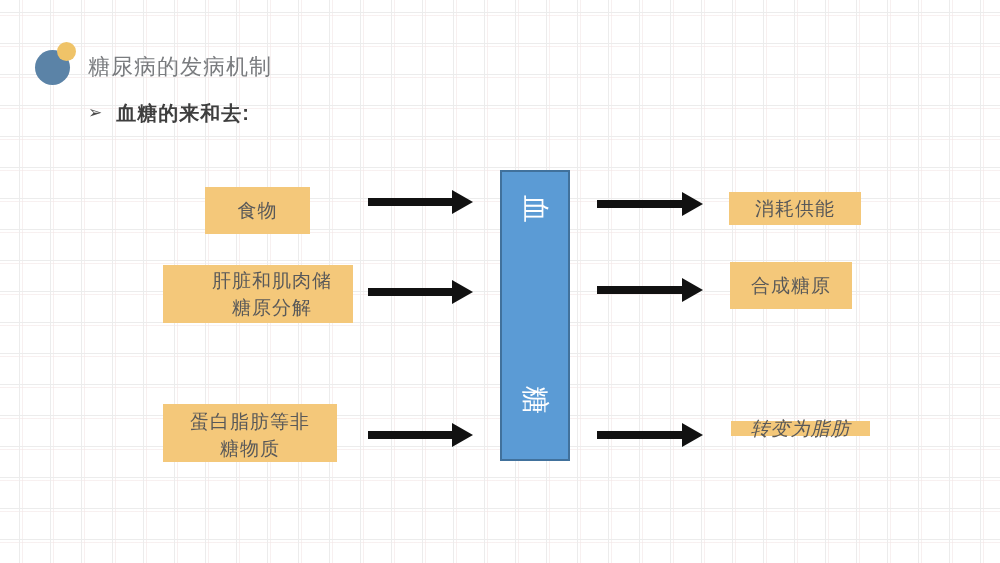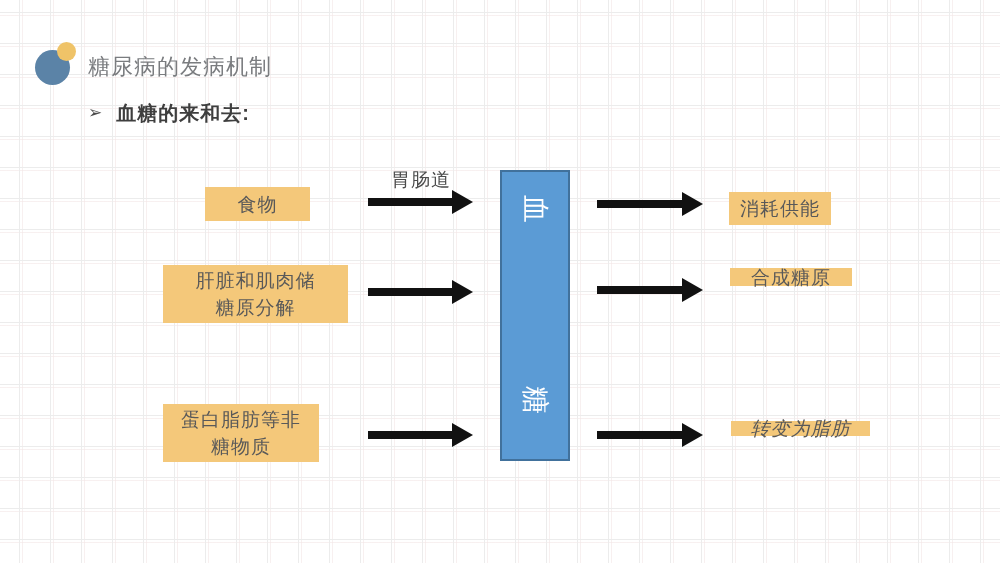--- a/index.html
+++ b/index.html
@@ -94,53 +94,52 @@
 
   <div class="abs logo-big"></div>
   <div class="abs logo-small"></div>
   <div class="abs page-title">糖尿病的发病机制</div>
 
   <div class="abs bullet-row">
     <span class="bullet-marker">➢</span>
     <span class="bullet-text">血糖的来和去:</span>
   </div>
 
-  <div class="abs obox" style="left:205px;top:187px;width:105px;height:34px;text-align:right;">
+  <div class="abs obox" style="left:205px;top:187px;width:105px;height:47px;text-align:right;">
     <span>食物</span>
   </div>
-  <div class="abs plabel" style="left:369px;top:168px;width:104px;">胃肠道</div>
   <div class="abs arrow" style="left:368px;top:190px;width:105px;">
     <div class="arrow-shaft"></div>
     <div class="arrow-head"></div>
   </div>
   <div class="abs arrow" style="left:597px;top:192px;width:106px;">
     <div class="arrow-shaft"></div>
     <div class="arrow-head"></div>
   </div>
-  <div class="abs obox" style="left:729px;top:192px;width:102px;height:33px;">
+  <div class="abs obox" style="left:729px;top:192px;width:132px;height:33px;">
     <span>消耗供能</span>
   </div>
 
-  <div class="abs obox" style="left:163px;top:265px;width:185px;height:58px;">
+  <div class="abs obox" style="left:163px;top:265px;width:162px;height:58px;padding-left:28px;">
     <span>肝脏和肌肉储</span>
     <span>糖原分解</span>
   </div>
   <div class="abs arrow" style="left:368px;top:280px;width:105px;">
     <div class="arrow-shaft"></div>
     <div class="arrow-head"></div>
   </div>
   <div class="abs arrow" style="left:597px;top:278px;width:106px;">
     <div class="arrow-shaft"></div>
     <div class="arrow-head"></div>
   </div>
-  <div class="abs obox" style="left:730px;top:268px;width:122px;height:18px;text-align:right;">
+  <div class="abs obox" style="left:730px;top:262px;width:122px;height:47px;text-align:right;">
     <span>合成糖原</span>
   </div>
 
-  <div class="abs obox" style="left:163px;top:404px;width:156px;height:58px;">
+  <div class="abs obox" style="left:163px;top:404px;width:174px;height:58px;justify-content:flex-end;">
     <span>蛋白脂肪等非</span>
     <span>糖物质</span>
   </div>
   <div class="abs arrow" style="left:368px;top:423px;width:105px;">
     <div class="arrow-shaft"></div>
     <div class="arrow-head"></div>
   </div>
   <div class="abs arrow" style="left:597px;top:423px;width:106px;">
     <div class="arrow-shaft"></div>
     <div class="arrow-head"></div>

